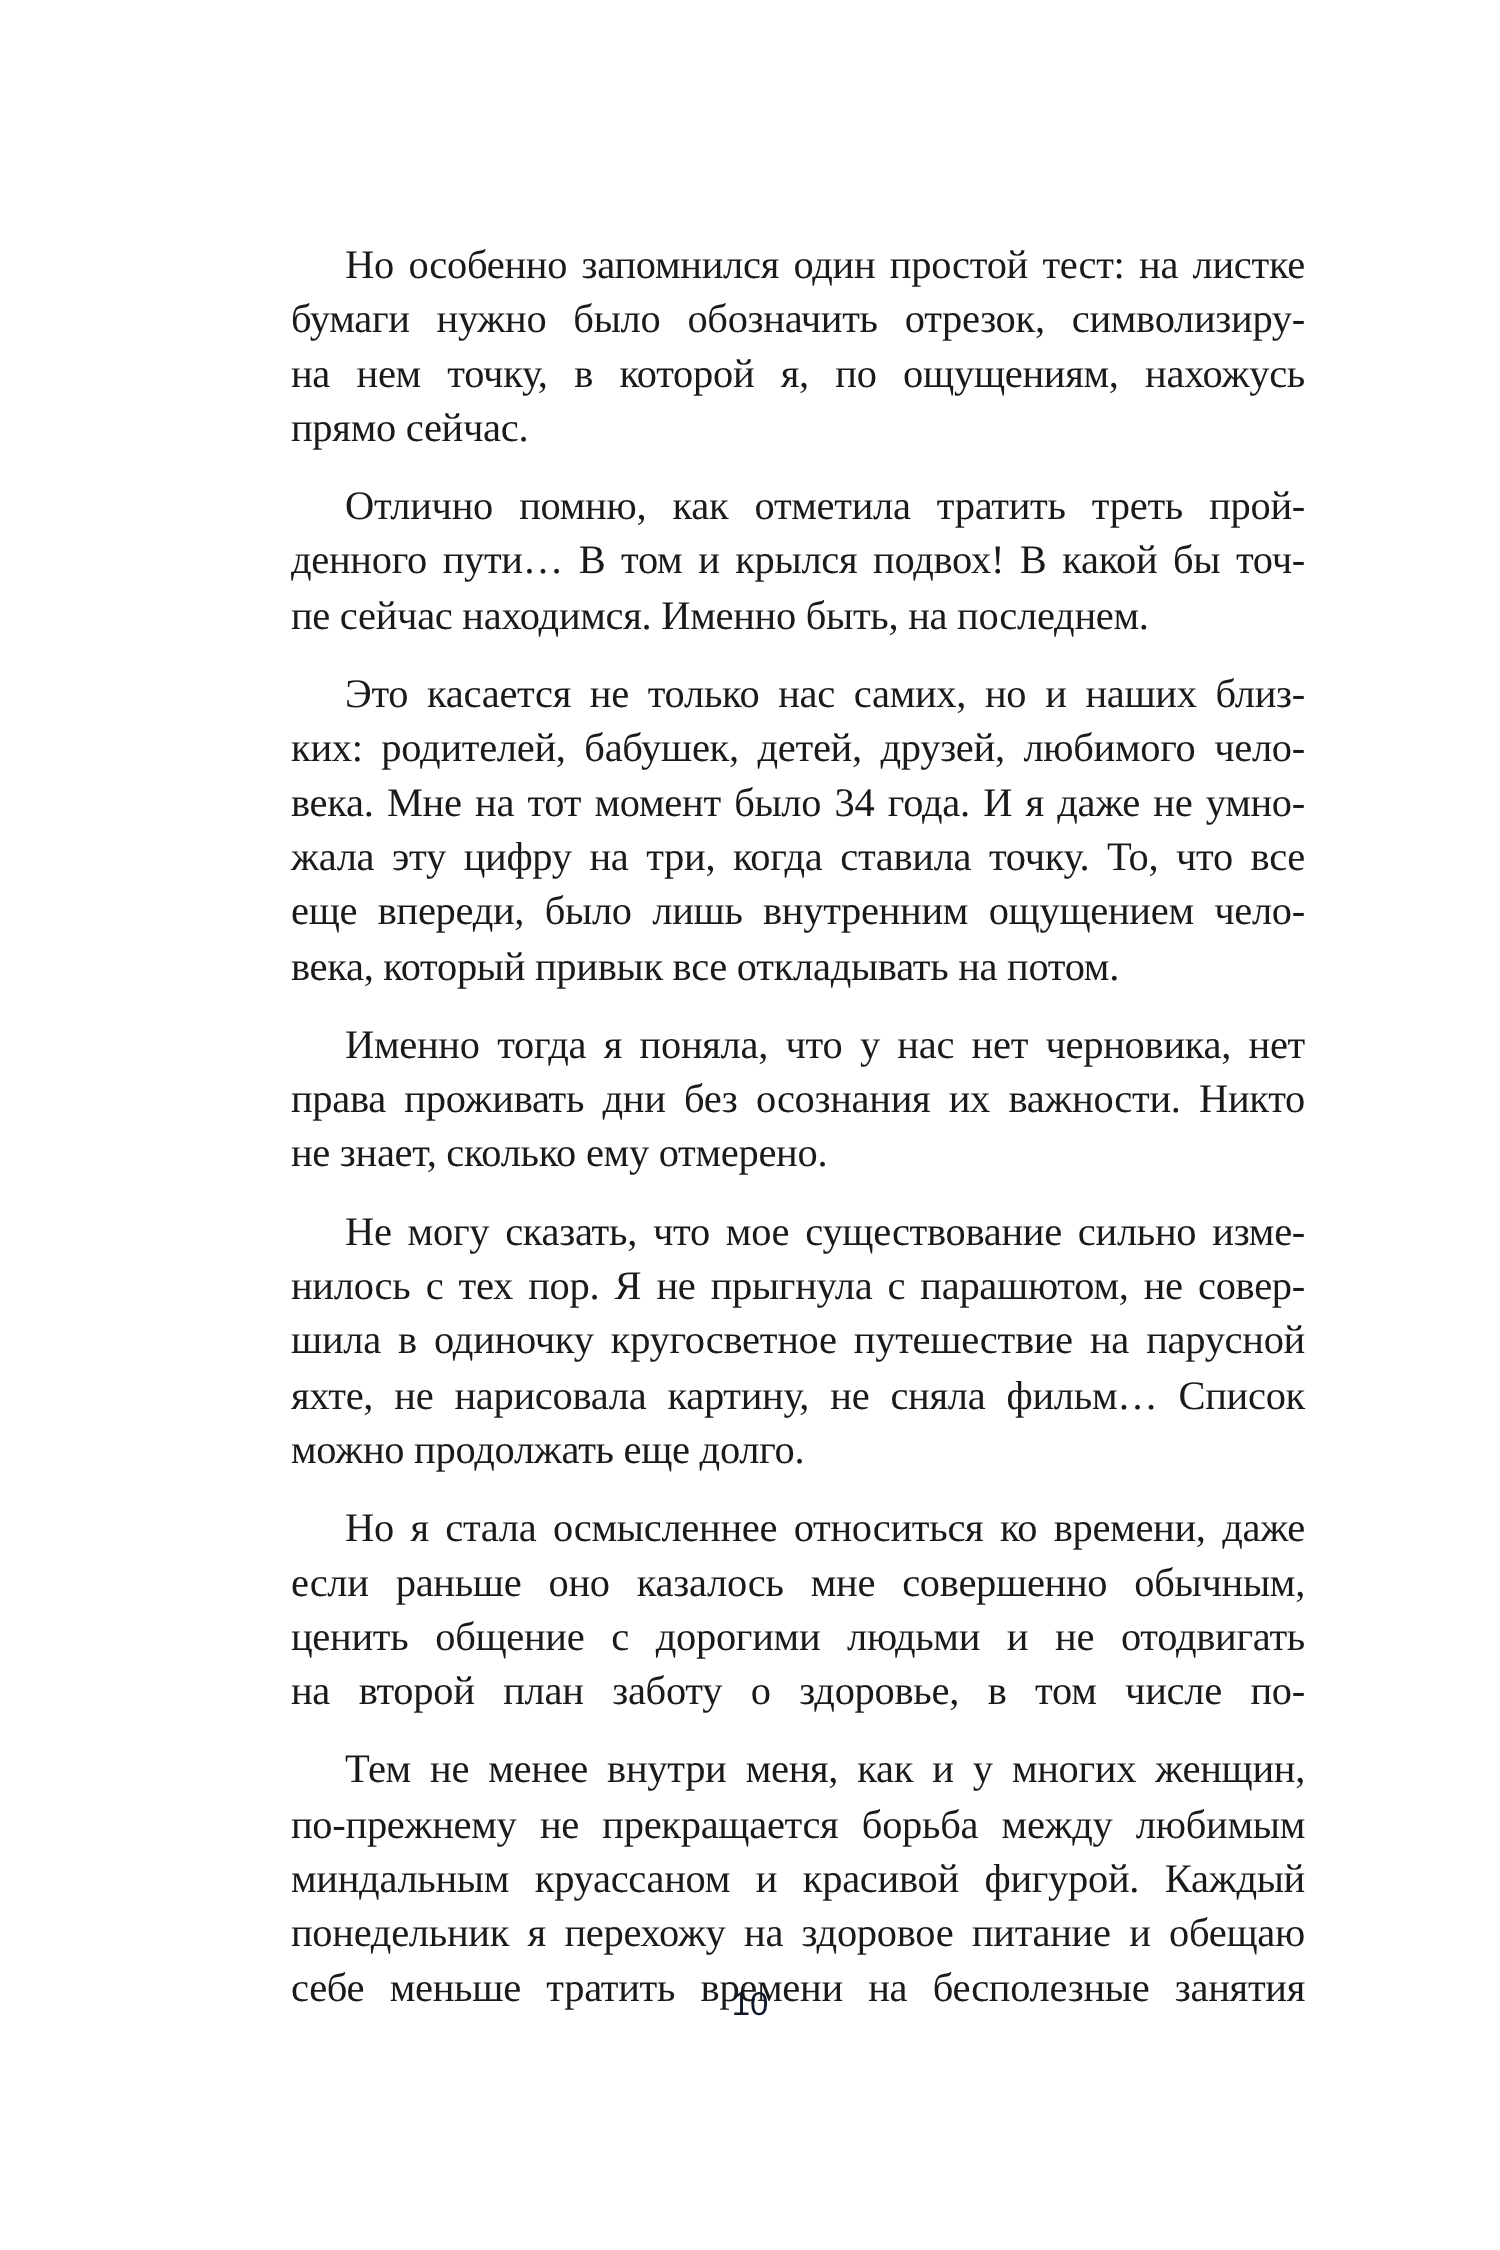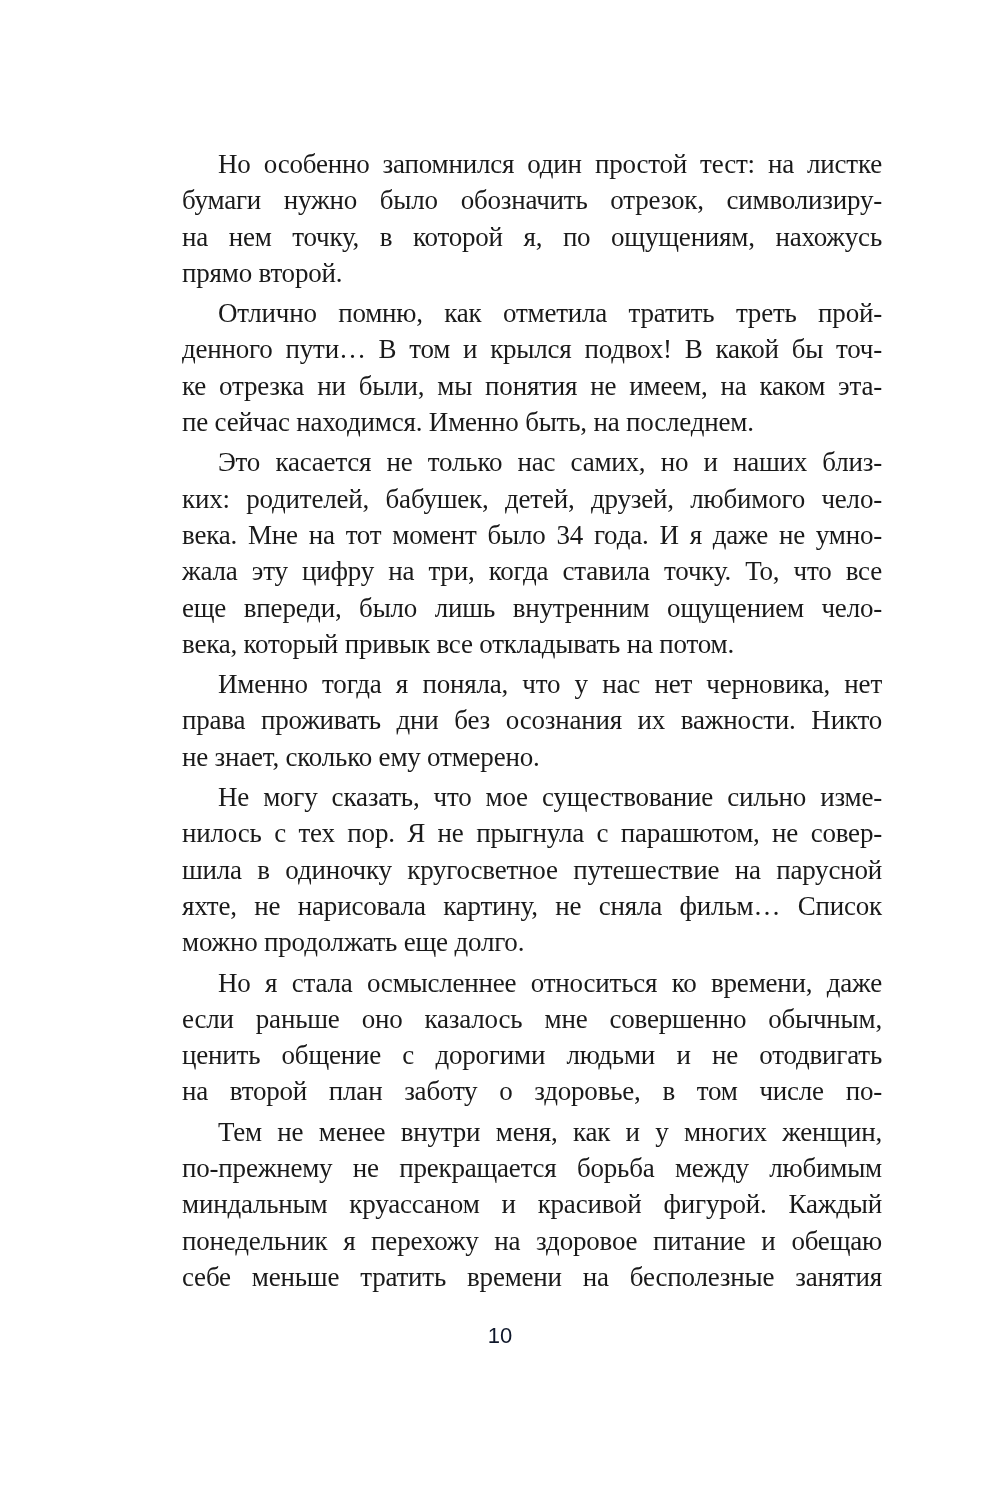--- a/index.html
+++ b/index.html
@@ -14,21 +14,21 @@
       overflow: hidden;
       color: #1a1a1a;
     }
     .page {
       position: absolute;
       left: 178px;
       top: 142px;
       width: 708px;
     }
     .paragraph {
-      margin: 4px;
+      margin: 16px;
       padding: 0;
     }
     .line {
       display: block;
       font-family: "Liberation Serif", "DejaVu Serif", serif;
       font-size: 27px;
       line-height: 36.3px;
       height: 36.3px;
       white-space: nowrap;
       text-align: justify;
@@ -54,27 +54,26 @@
   </style>
 </head>
 <body>
 
 <div class="page">
 
   <div class="paragraph">
     <span class="line first">Но особенно запомнился один простой тест: на листке</span>
     <span class="line">бумаги нужно было обозначить отрезок, символизиру-</span>
     <span class="line">на нем точку, в которой я, по ощущениям, нахожусь</span>
-    <span class="line last">прямо второй.</span>
+    <span class="line last">прямо сейчас.</span>
   </div>
 
   <div class="paragraph">
     <span class="line first">Отлично помню, как отметила тратить треть прой-</span>
     <span class="line">денного пути… В том и крылся подвох! В какой бы точ-</span>
-    <span class="line">ке отрезка ни были, мы понятия не имеем, на каком эта-</span>
     <span class="line last">пе сейчас находимся. Именно быть, на последнем.</span>
   </div>
 
   <div class="paragraph">
     <span class="line first">Это касается не только нас самих, но и наших близ-</span>
     <span class="line">ких: родителей, бабушек, детей, друзей, любимого чело-</span>
     <span class="line">века. Мне на тот момент было 34 года. И я даже не умно-</span>
     <span class="line">жала эту цифру на три, когда ставила точку. То, что все</span>
     <span class="line">еще впереди, было лишь внутренним ощущением чело-</span>
     <span class="line last">века, который привык все откладывать на потом.</span>

